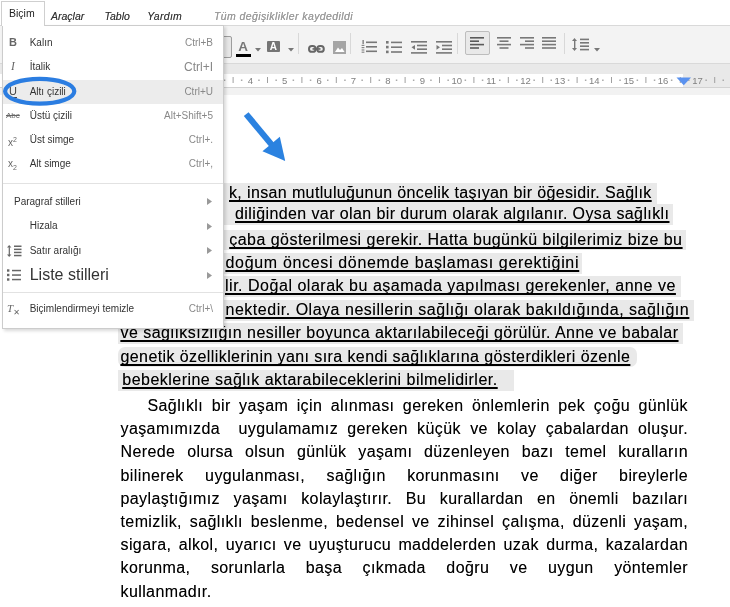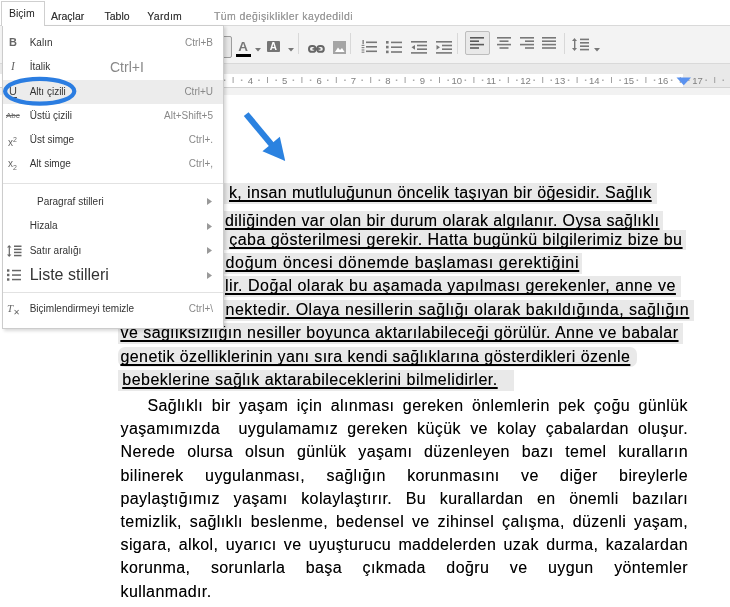--- a/index.html
+++ b/index.html
@@ -5,21 +5,21 @@
   font-family:"Liberation Sans",sans-serif;}
 .abs{position:absolute;}
 .docline{position:absolute;height:21.6px;line-height:21.6px;font-size:16px;
   letter-spacing:0.4px;color:#000;white-space:nowrap;text-shadow:0 0 0.5px rgba(0,0,0,0.45);}
 .p1{position:absolute;height:20.8px;line-height:19.7px;font-size:16px;
   letter-spacing:0.4px;color:#000;white-space:nowrap;background:#e9e9e9;
   text-shadow:0 0 0.5px rgba(0,0,0,0.45);}
 .ul{text-decoration:underline;text-decoration-thickness:1.6px;text-underline-offset:1.5px;text-decoration-skip-ink:none;}
 .just{position:absolute;left:120.5px;width:567.5px;height:21.6px;line-height:21.6px;
   font-size:16px;letter-spacing:0.4px;color:#000;text-align:justify;text-align-last:justify;text-shadow:0 0 0.5px rgba(0,0,0,0.45);}
-.mb{position:absolute;top:10px;font-size:10.5px;color:#333;line-height:12px;text-shadow:0 0 0.4px rgba(51,51,51,0.55);}
+.mb{position:absolute;top:10px;font-size:10.5px;color:#333;line-height:12px;text-shadow:0 0 0.4px rgba(51,51,51,0.55);font-style:italic;}
 .vdiv{position:absolute;width:1px;background:#d8d8d8;top:33px;height:21px;}
 </style></head><body>
 
 <div class="abs" style="left:0;top:0;width:730px;height:25px;background:#fff;border-bottom:1px solid #d9d9d9;"></div>
 <div class="mb" style="left:9px;">Biçim</div>
 <div class="mb" style="left:51px;">Araçlar</div>
 <div class="mb" style="left:104.5px;">Tablo</div>
 <div class="mb" style="left:147.3px;letter-spacing:0.3px;">Yardım</div>
 <div class="mb" style="left:214px;color:#9e9e9e;letter-spacing:0.4px;">Tüm değişiklikler kaydedildi</div>
 <div class="abs" style="left:0;top:26px;width:730px;height:37px;background:#f3f3f3;border-bottom:1px solid #d9d9d9;"></div>
@@ -179,21 +179,21 @@
     <path d="M2.5 13 L5 10 L0 10 Z" fill="#787878"></path>
     <rect x="8" y="0.6" width="9" height="1.6" fill="#787878"></rect>
     <rect x="8" y="4" width="9" height="1.6" fill="#787878"></rect>
     <rect x="8" y="7.4" width="9" height="1.6" fill="#787878"></rect>
     <rect x="8" y="10.8" width="9" height="1.6" fill="#787878"></rect>
   </svg>
 <svg class="abs" style="left:593.5px;top:47.5px;" width="7" height="4">
     <path d="M0 0 L6 0 L3 3.5 Z" fill="#777"></path>
   </svg>
 <div class="p1" style="left:224px;top:182.8px;padding-left:5px;padding-right:5px;letter-spacing:0.37px;"><span class="ul">k, insan mutluluğunun öncelik taşıyan bir öğesidir. Sağlık</span></div>
-<div class="p1" style="left:224px;top:211px;padding-left:1px;padding-right:4px;letter-spacing:0.4px;"><span class="ul">diliğinden var olan bir durum olarak algılanır. Oysa sağlıklı</span></div>
+<div class="p1" style="left:224px;top:204px;padding-left:11px;padding-right:4px;letter-spacing:0.4px;"><span class="ul">diliğinden var olan bir durum olarak algılanır. Oysa sağlıklı</span></div>
 <div class="p1" style="left:224px;top:229.6px;padding-left:5.3px;padding-right:4px;letter-spacing:0.46px;"><span class="ul">çaba gösterilmesi gerekir. Hatta bugünkü bilgilerimiz bize bu</span></div>
 <div class="p1" style="left:224px;top:253.0px;padding-left:1.5px;padding-right:3px;letter-spacing:0.67px;"><span class="ul">doğum öncesi dönemde başlaması gerektiğini</span></div>
 <div class="p1" style="left:224px;top:276.4px;padding-left:1.0px;padding-right:5px;letter-spacing:0.52px;"><span class="ul">lir. Doğal olarak bu aşamada yapılması gerekenler, anne ve</span></div>
 <div class="p1" style="left:224px;top:299.8px;padding-left:1.5px;padding-right:5px;letter-spacing:0.52px;"><span class="ul">nektedir. Olaya nesillerin sağlığı olarak bakıldığında, sağlığın</span></div>
 <div class="p1" style="left:118.3px;top:323.2px;padding-left:2.2px;padding-right:5px;letter-spacing:0.46px;"><span class="ul">ve sağlıksızlığın nesiller boyunca aktarılabileceği görülür. Anne ve babalar</span></div>
 <div class="p1" style="left:118.3px;top:346.6px;padding-left:2.2px;padding-right:7px;letter-spacing:0.41px;border-radius:7px;"><span class="ul">genetik özelliklerinin yanı sıra kendi sağlıklarına gösterdikleri özenle</span></div>
 <div class="p1" style="left:118.3px;top:370.0px;padding-left:4px;padding-right:16px;letter-spacing:0.47px;"><span class="ul">bebeklerine sağlık aktarabileceklerini bilmelidirler.</span></div>
 <div class="just" style="top:394.9px;text-indent:27px;">Sağlıklı bir yaşam için alınması gereken önlemlerin pek çoğu günlük</div>
 <div class="just" style="top:418.1px;">yaşamımızda &nbsp;uygulamamız gereken küçük ve kolay çabalardan oluşur.</div>
 <div class="just" style="top:441.3px;">Nerede olursa olsun günlük yaşamı düzenleyen bazı temel kuralların</div>
@@ -211,34 +211,34 @@
   </svg>
 <div class="abs" style="left:2px;top:25px;width:222px;height:303.6px;background:#fff;border:1px solid #ccc;box-shadow:2px 2px 3px rgba(0,0,0,0.15);box-sizing:border-box;"></div>
 <div class="abs" style="left:1.2px;top:1px;width:44px;height:25px;background:#fff;border:1px solid #cfcfcf;border-bottom:none;box-sizing:border-box;"></div>
 <div class="abs" style="left:9px;top:7px;font-size:10.5px;line-height:12px;color:#222;">Biçim</div>
 <div class="abs" style="left:3px;top:79.5px;width:220px;height:24.3px;background:#ececec;"></div>
 <div class="abs" style="left:9px;top:36px;width:14px;font-size:11px;line-height:13px;font-weight:bold;color:#666;">B</div>
 <div class="abs" style="left:29.7px;top:36.9px;font-size:10px;line-height:12px;color:#333;">Kalın</div>
 <div class="abs" style="left:110px;top:36.9px;width:103px;text-align:right;font-size:10px;line-height:12px;color:#888;">Ctrl+B</div>
 <div class="abs" style="left:11px;top:60px;width:14px;font-size:11.5px;line-height:13px;font-style:italic;font-family:'Liberation Serif',serif;color:#666;">I</div>
 <div class="abs" style="left:29.7px;top:61.2px;font-size:10px;line-height:12px;color:#333;">İtalik</div>
-<div class="abs" style="left:110px;top:61.2px;width:103px;font-size:14px;line-height:12px;color:#888;">Ctrl+I</div>
+<div class="abs" style="left:110px;top:61.2px;width:103px;text-align:right;font-size:12px;line-height:12px;color:#888;">Ctrl+I</div>
 <div class="abs" style="left:9px;top:85px;width:14px;font-size:11px;line-height:13px;color:#444;text-decoration:underline;text-underline-offset:1.5px;">U</div>
 <div class="abs" style="left:29.7px;top:85.5px;font-size:10px;line-height:12px;color:#333;">Altı çizili</div>
 <div class="abs" style="left:110px;top:85.5px;width:103px;text-align:right;font-size:10px;line-height:12px;color:#888;">Ctrl+U</div>
 <div class="abs" style="left:6px;top:111px;font-size:8px;line-height:9px;color:#666;text-decoration:line-through;">Abc</div>
 <div class="abs" style="left:29.7px;top:109.8px;font-size:10px;line-height:12px;color:#333;">Üstü çizili</div>
 <div class="abs" style="left:110px;top:109.8px;width:103px;text-align:right;font-size:10px;line-height:12px;color:#888;">Alt+Shift+5</div>
 <div class="abs" style="left:8px;top:134px;font-size:10px;line-height:11px;color:#666;">x<span style="font-size:7px;vertical-align:3.5px;">2</span></div>
 <div class="abs" style="left:29.7px;top:134.1px;font-size:10px;line-height:12px;color:#333;">Üst simge</div>
 <div class="abs" style="left:110px;top:134.1px;width:103px;text-align:right;font-size:10px;line-height:12px;color:#888;">Ctrl+.</div>
 <div class="abs" style="left:8px;top:158px;font-size:10px;line-height:11px;color:#666;">x<span style="font-size:7px;vertical-align:-2.5px;">2</span></div>
 <div class="abs" style="left:29.7px;top:158.4px;font-size:10px;line-height:12px;color:#333;">Alt simge</div>
 <div class="abs" style="left:110px;top:158.4px;width:103px;text-align:right;font-size:10px;line-height:12px;color:#888;">Ctrl+,</div>
-<div class="abs" style="left:37px;top:195.7px;font-size:10px;line-height:12px;color:#333;">Paragraf stilleri</div>
+<div class="abs" style="left:14px;top:195.7px;font-size:10px;line-height:12px;color:#333;">Paragraf stilleri</div>
 <svg class="abs" style="left:207px;top:198px;" width="5" height="7">
     <path d="M0 0 L5 3.5 L0 7 Z" fill="#999"></path>
   </svg>
 <div class="abs" style="left:29.7px;top:220.2px;font-size:10px;line-height:12px;color:#333;">Hizala</div>
 <svg class="abs" style="left:207px;top:223px;" width="5" height="7">
     <path d="M0 0 L5 3.5 L0 7 Z" fill="#999"></path>
   </svg>
 <svg class="abs" style="left:7px;top:245px;" width="15" height="12">
     <path d="M2.2 0 L4.4 2.6 L0 2.6 Z" fill="#666"></path>
     <rect x="1.7" y="2.2" width="1.2" height="7.8" fill="#666"></rect>

